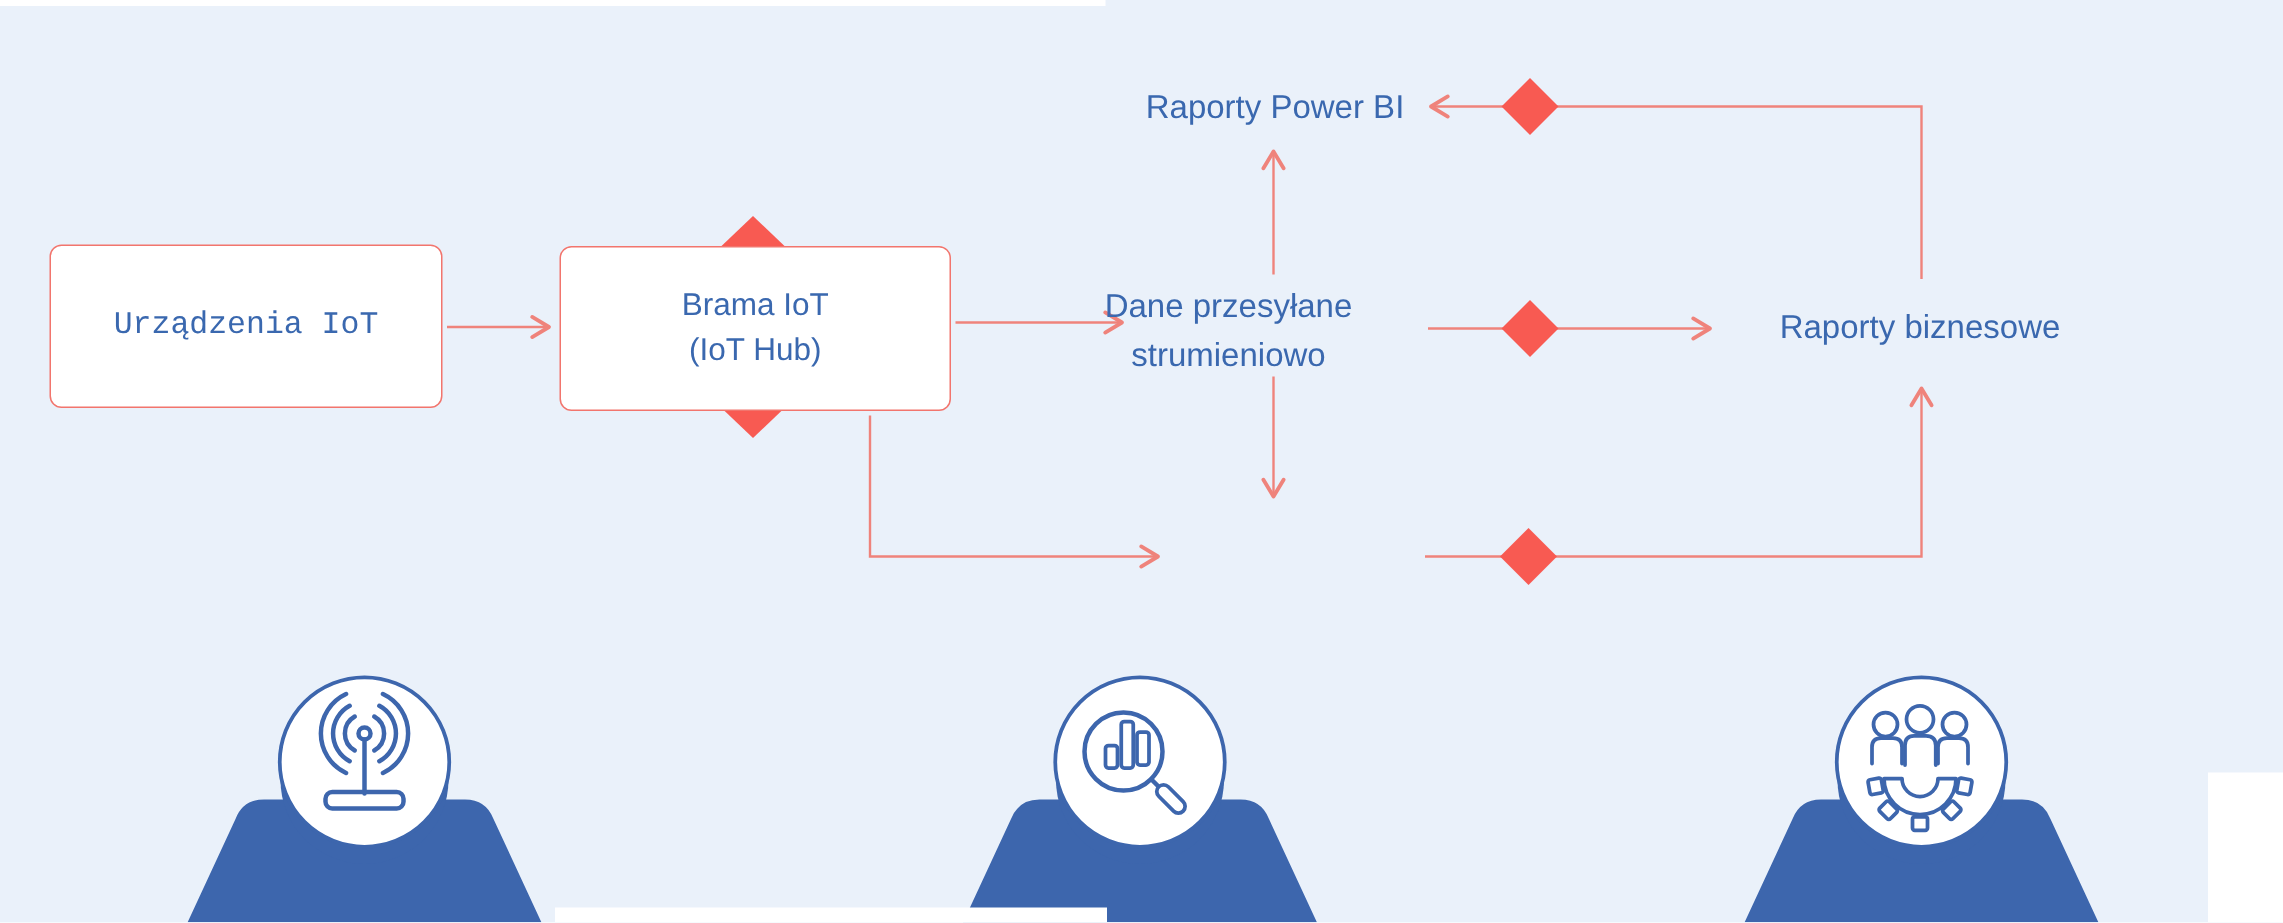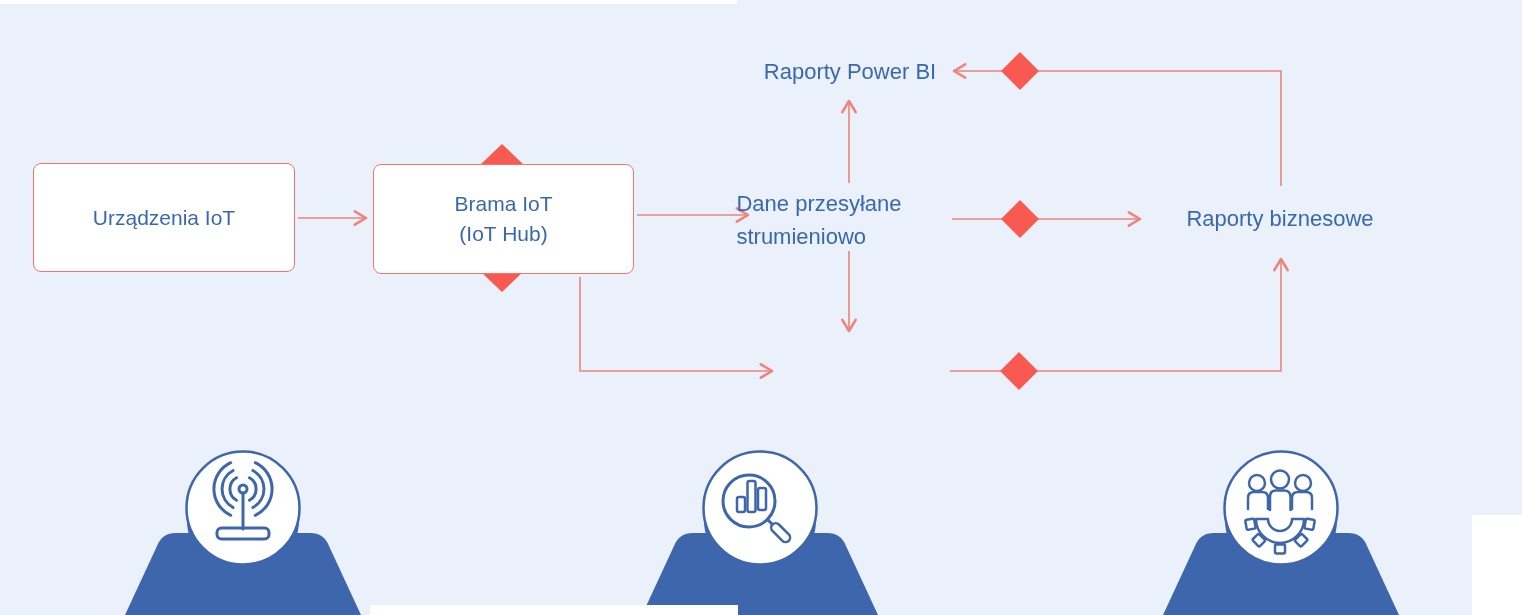--- a/index.html
+++ b/index.html
@@ -22,21 +22,21 @@
   .node-box{
     position:absolute;z-index:3;background:var(--node-fill);
     border:1.5px solid var(--red-border);border-radius:8px;
     display:flex;align-items:center;justify-content:center;
     color:var(--blue-text);font-size:21px;line-height:30px;
     text-align:center;white-space:pre-line;
   }
   .flow-label{
     position:absolute;z-index:2;transform:translate(-50%,-50%);
     color:var(--blue-text);font-size:22px;line-height:33px;
-    text-align:left;white-space:pre-line;
+    text-align:center;white-space:pre-line;
   }
   .persona{position:absolute;z-index:2;width:280px;height:170px;top:445px;}
   .persona .fill-blue{fill:var(--blue-shape);}
   .persona .badge{fill:#ffffff;stroke:var(--blue-shape);stroke-width:2.5;}
   .persona .li{stroke:var(--blue-shape);fill:none;stroke-linecap:round;stroke-linejoin:round;}
   .edge-artifact{position:absolute;background:#ffffff;z-index:6;}
 </style>
 </head>
 <body>
 
@@ -66,21 +66,21 @@
     <path class="flow-line" d="M950,371 H1281 V259" marker-end="url(#ah)"></path>
 
     <path class="diamond" d="M1020,52 L1039,71 L1020,90 L1001,71 Z"></path>
     <path class="diamond" d="M1020,200 L1039,219 L1020,238 L1001,219 Z"></path>
     <path class="diamond" d="M1019,352 L1038,371 L1019,390 L1000,371 Z"></path>
 
     <path class="diamond" d="M502,144 L523,164 L502,184 L481,164 Z"></path>
     <path class="diamond" d="M502,252 L523,272 L502,292 L481,272 Z"></path>
   </svg>
 
-  <div class="node-box" style="left:33px;top:163px;width:260px;height:107px;">Urządzenia IoT</div>
+  <div class="node-box" style="left:33px;top:163px;width:260px;height:107px;font-family:Liberation Mono, monospace;">Urządzenia IoT</div>
 
   <div class="node-box" style="left:373px;top:164px;width:259px;height:108px;">Brama IoT
 (IoT Hub)</div>
 
   <div class="flow-label" style="left:850px;top:71px;">Raporty Power BI</div>
 
   <div class="flow-label" style="left:819px;top:220px;">Dane przesyłane
 strumieniowo</div>
 
 

